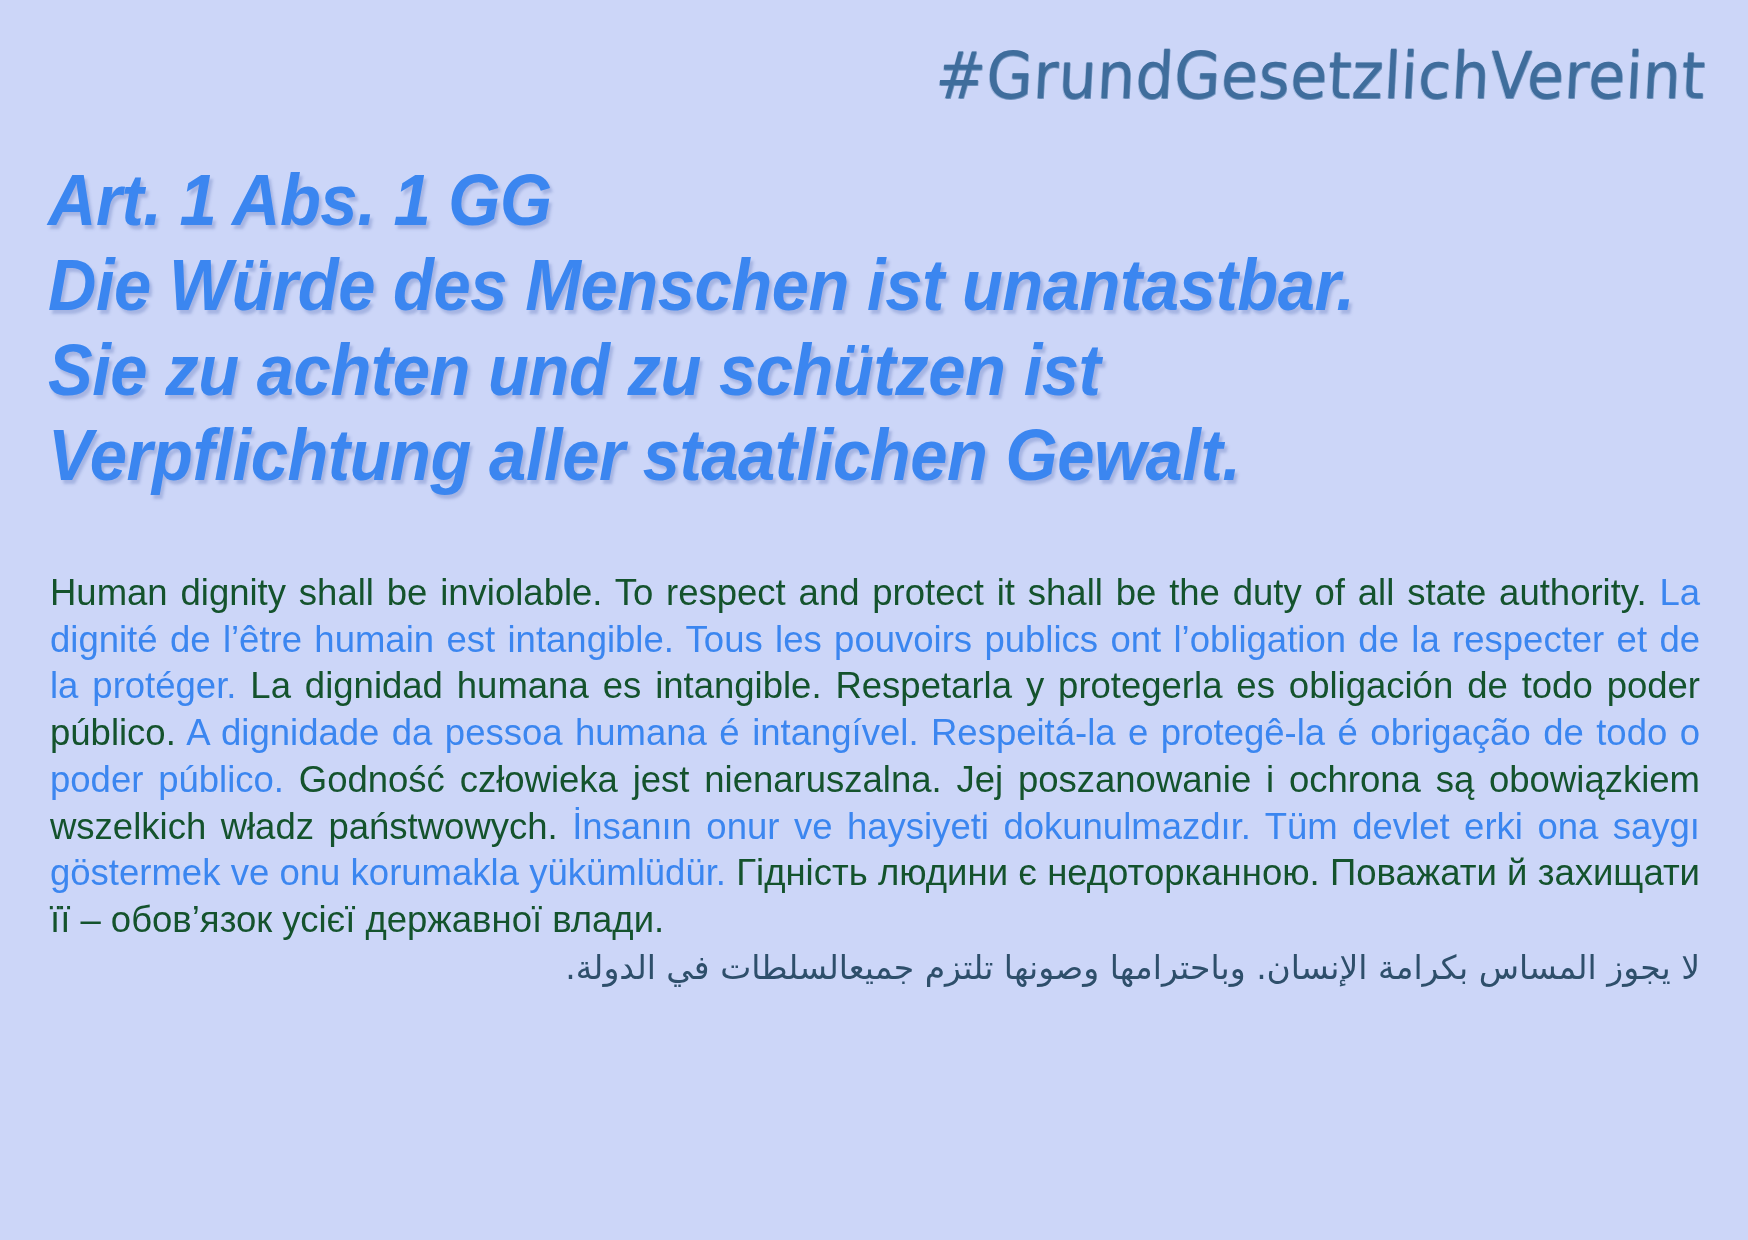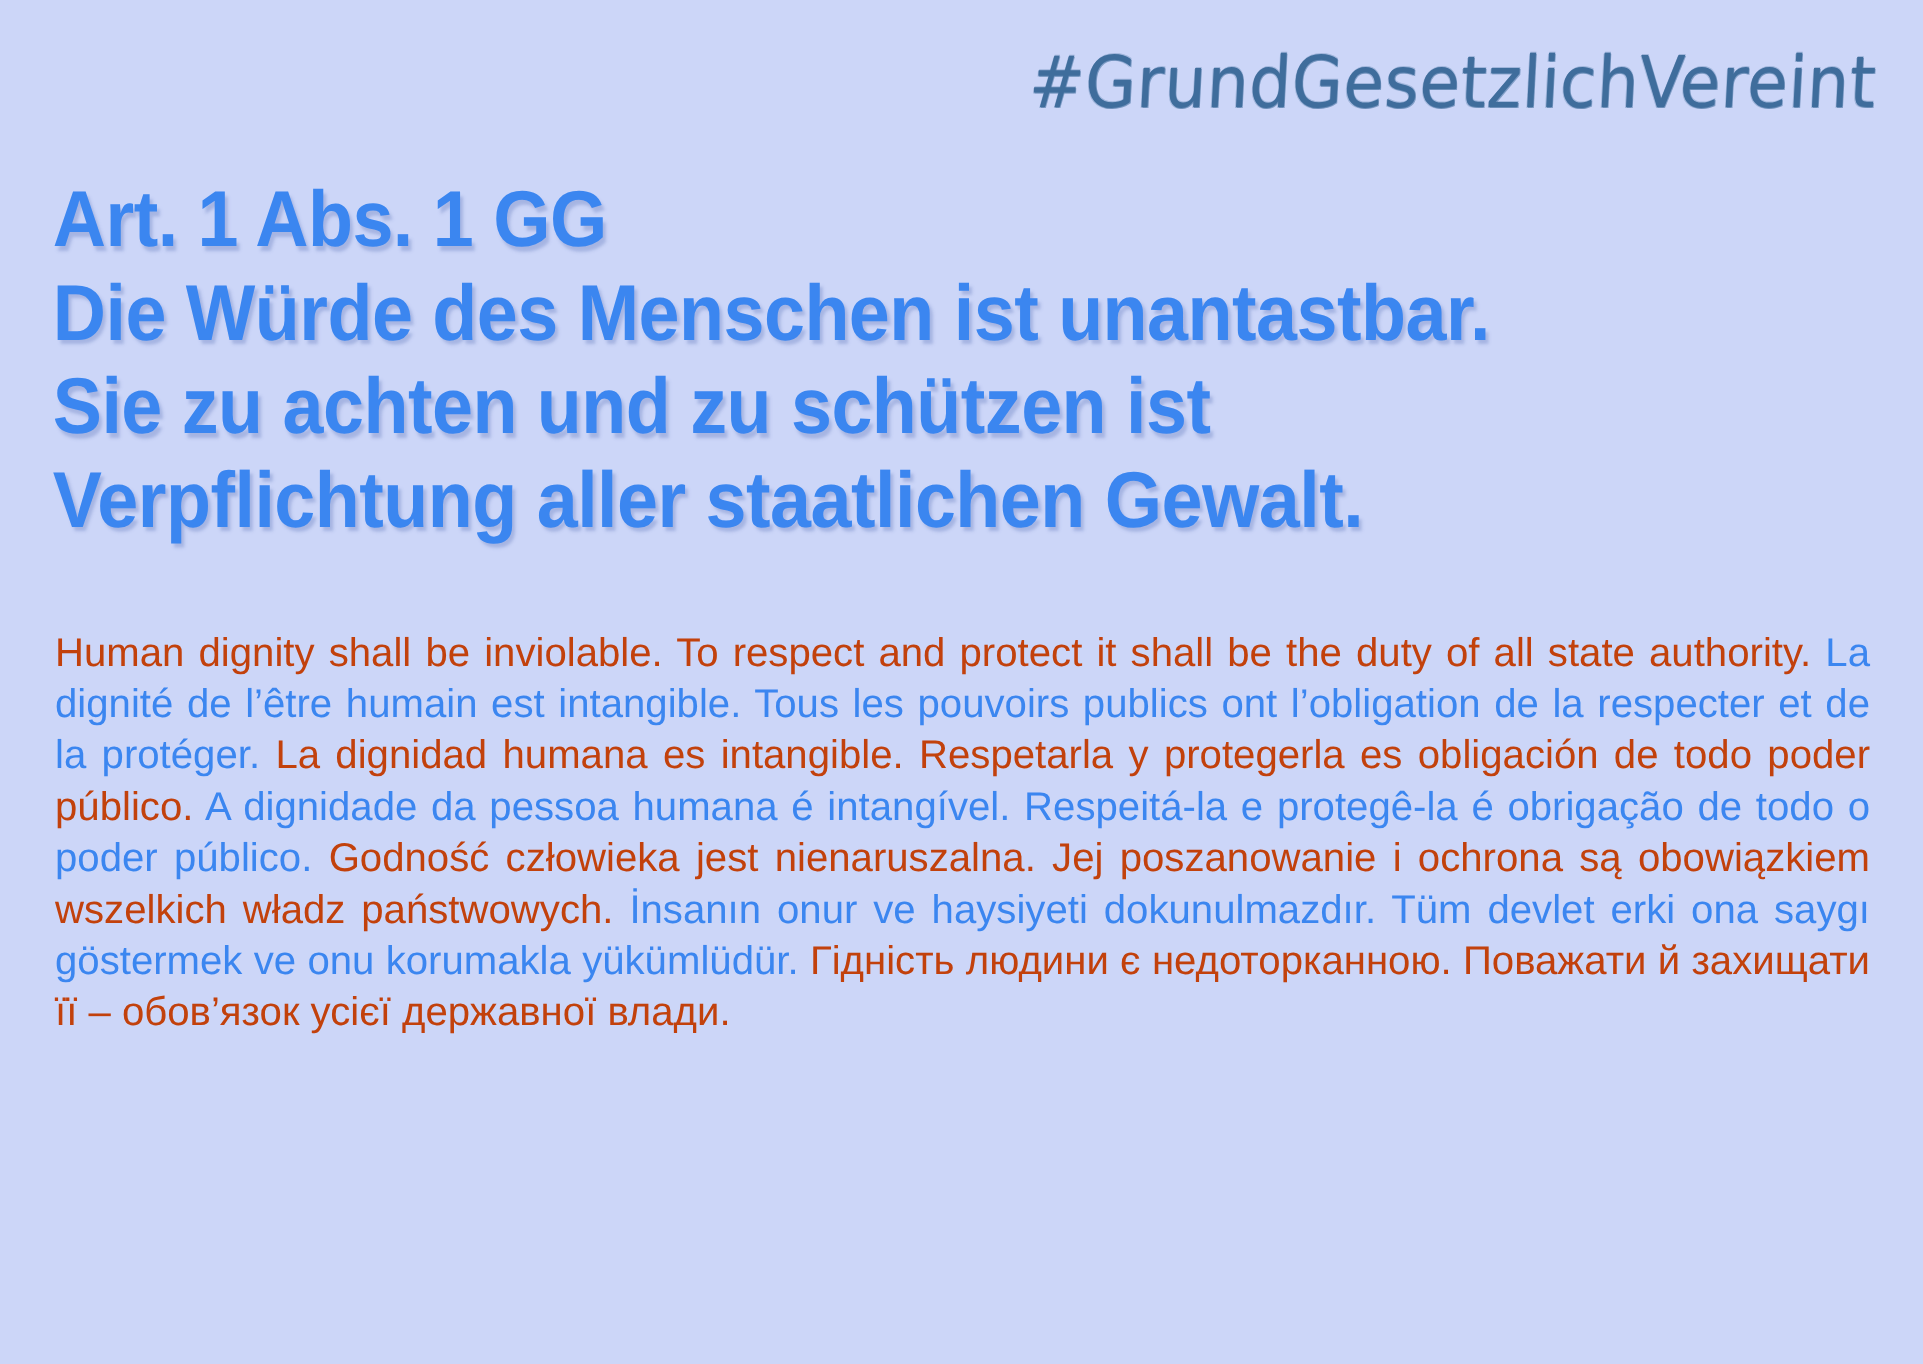--- a/index.html
+++ b/index.html
@@ -49,20 +49,21 @@
   }
 
   
   .headline {
     position: absolute;
     top: 158px;
     left: 48px;
     width: 1640px;
     font-family: "Liberation Sans Narrow", "Liberation Sans", sans-serif;
     font-weight: 700;
+    font-style: italic;
     font-size: 72px;
     line-height: 1.18;
     letter-spacing: -0.5px;
     color: #3b86f0;
     text-shadow: 3px 4px 3px rgba(120,140,200,0.45);
   }
   .headline .hl-line {
     display: block;
     white-space: nowrap;
     transform: scaleX(0.93);
@@ -76,21 +77,21 @@
     left: 50px;
     width: 1650px;
     font-family: "Liberation Sans", "DejaVu Sans", sans-serif;
     font-size: 36.5px;
     line-height: 1.28;
     text-align: justify;
     text-justify: inter-word;
     color: #2e4f6b;
     font-weight: 400;
   }
-  .seg-dark { color: #c2410c; }
+  .seg-dark { color: #14532d; }
   .seg-blue { color: #3b86f0; }
 
   .rtl-block {
     direction: rtl;
     unicode-bidi: isolate;
     text-align: justify;
     font-family: "DejaVu Sans", sans-serif;
     font-size: 33px;
     line-height: 1.45;
   }
@@ -115,15 +116,16 @@
 
   <div class="headline">
     <span class="hl-line">Art. 1 Abs. 1 GG</span>
     <span class="hl-line">Die Würde des Menschen ist unantastbar.</span>
     <span class="hl-line">Sie zu achten und zu schützen ist</span>
     <span class="hl-line">Verpflichtung aller staatlichen Gewalt.</span>
   </div>
 
   <div class="body-copy">
     <p style="margin:0;"><span class="seg-dark">Human dignity shall be inviolable. To respect and protect it shall be the duty of all state authority. </span><span class="seg-blue">La dignité de l’être humain est intangible. Tous les pouvoirs publics ont l’obligation de la respecter et de la protéger. </span><span class="seg-dark">La dignidad humana es intangible. Respetarla y protegerla es obligación de todo poder público. </span><span class="seg-blue">A dignidade da pessoa humana é intangível. Respeitá-la e protegê-la é obrigação de todo o poder público. </span><span class="seg-dark">Godność człowieka jest nienaruszalna. Jej poszanowanie i ochrona są obowiązkiem wszelkich władz państwowych. </span><span class="seg-blue">İnsanın onur ve haysiyeti dokunulmazdır. Tüm devlet erki ona saygı göstermek ve onu korumakla yükümlüdür. </span><span class="seg-dark">Гідність людини є недоторканною. Поважати й захищати її – обов’язок усієї державної влади. </span></p>
+    <p class="rtl-block" style="margin:0;" lang="ar">لا يجوز المساس بكرامة الإنسان. وباحترامها وصونها تلتزم جميعالسلطات في الدولة.</p>
   </div>
 
 </div>
 
 </body></html>

